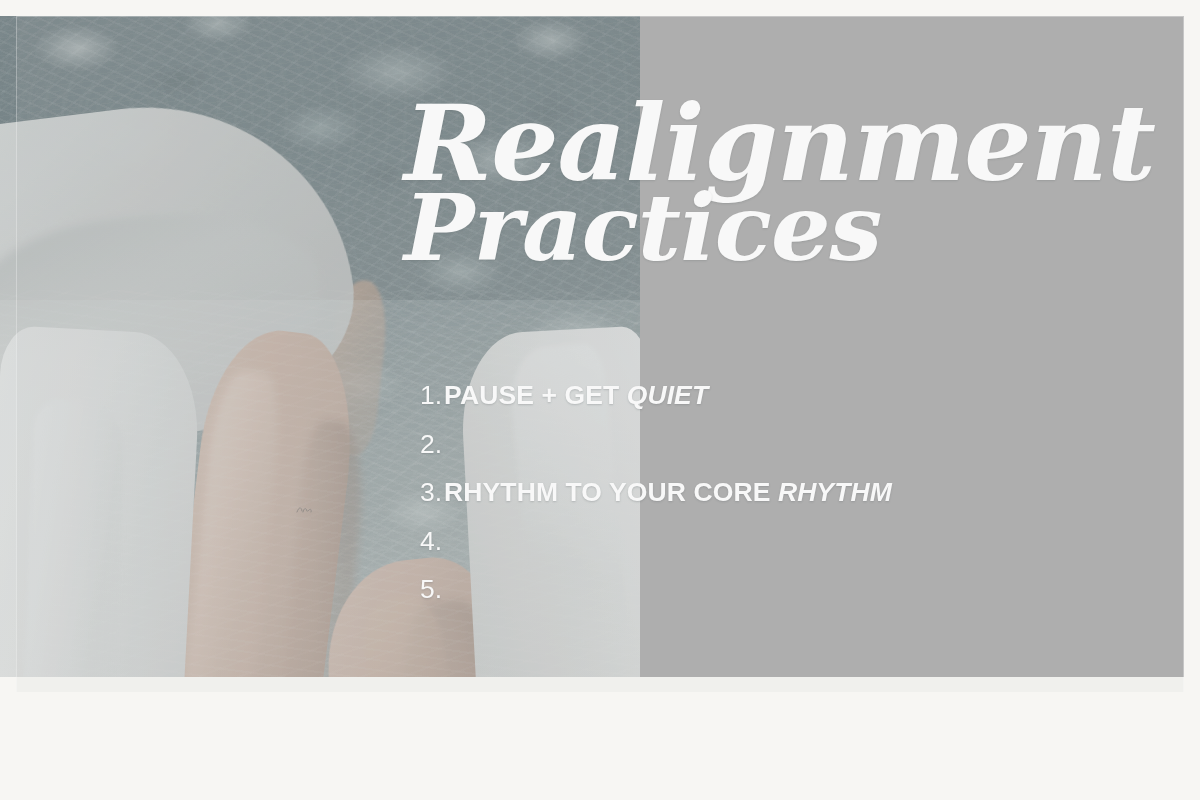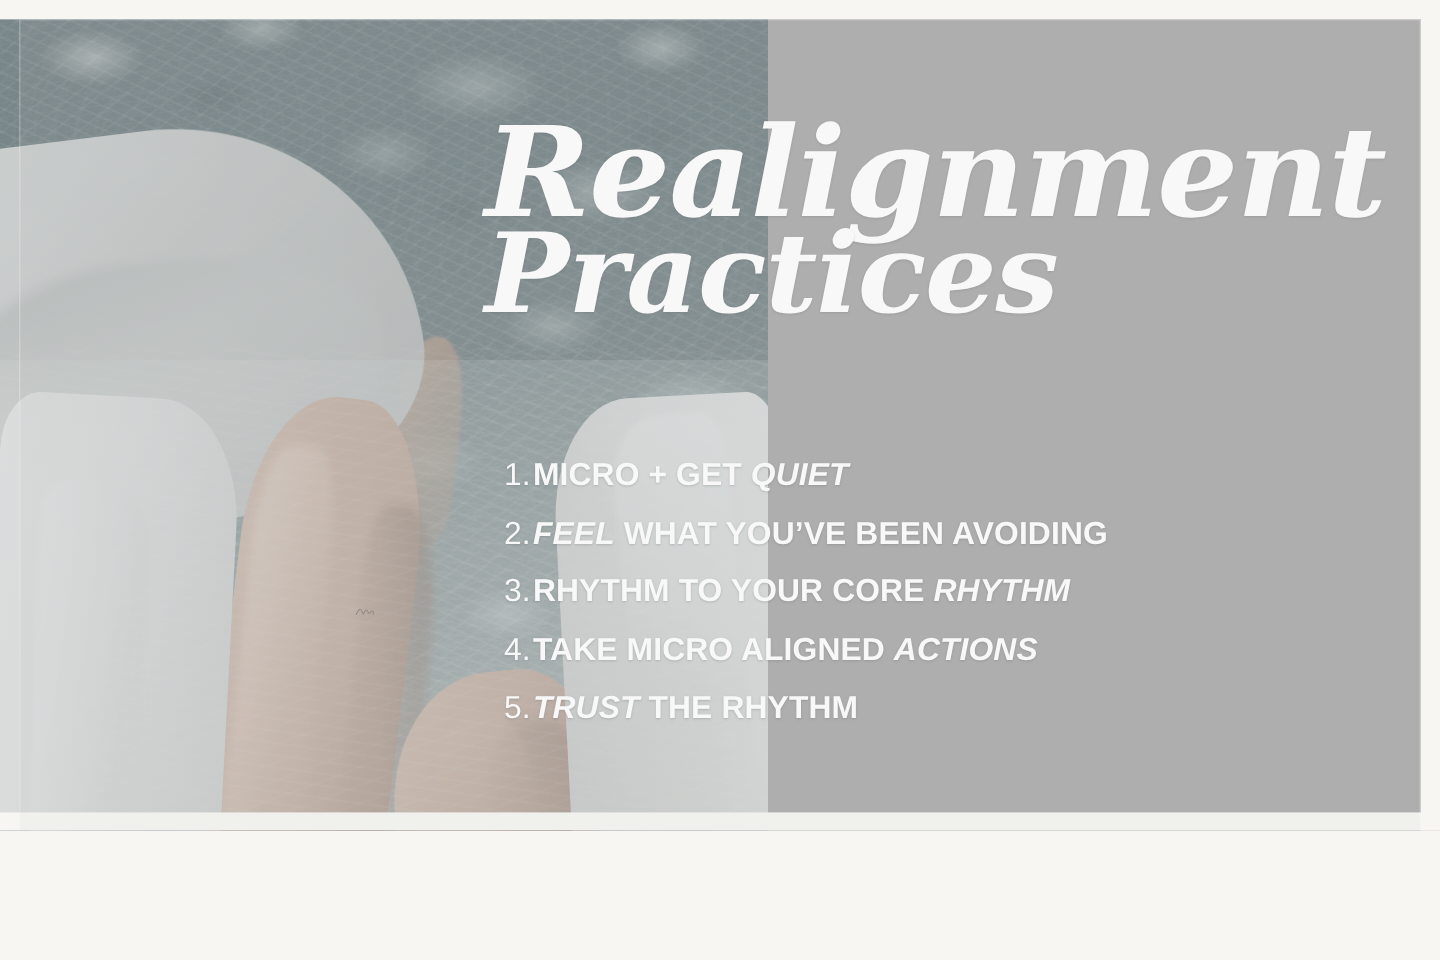--- a/index.html
+++ b/index.html
@@ -299,37 +299,34 @@
   <div class="panel-right"></div>
 
   <div class="title">
     <span class="title-line1">Realignment</span>
     <span class="title-line2">Practices</span>
   </div>
 
   <ul class="list" id="practice-list">
       <li class="list-item">
         <span class="item-num">1.</span>
-        <span class="item-text"><span>MICRO + GET </span><em>QUIET</em></span>
+        <span class="item-text"><span>PAUSE + GET </span><em>QUIET</em></span>
       </li>
       <li class="list-item">
         <span class="item-num">2.</span>
-        <span class="item-text"><em>FEEL</em><span> WHAT YOU’VE BEEN AVOIDING</span></span>
       </li>
       <li class="list-item">
         <span class="item-num">3.</span>
         <span class="item-text"><span>RHYTHM TO YOUR CORE </span><em>RHYTHM</em></span>
       </li>
       <li class="list-item">
         <span class="item-num">4.</span>
-        <span class="item-text"><span>TAKE MICRO ALIGNED </span><em>ACTIONS</em></span>
       </li>
       <li class="list-item">
         <span class="item-num">5.</span>
-        <span class="item-text"><em>TRUST</em><span> THE RHYTHM</span></span>
       </li>
     </ul>
 
   <div class="margin-top"></div>
   <div class="margin-right"></div>
   <div class="margin-bottom"></div>
   <div class="margin-left-top"></div>
   <div class="frame-fill"></div>
   <div class="frame"></div>
 

